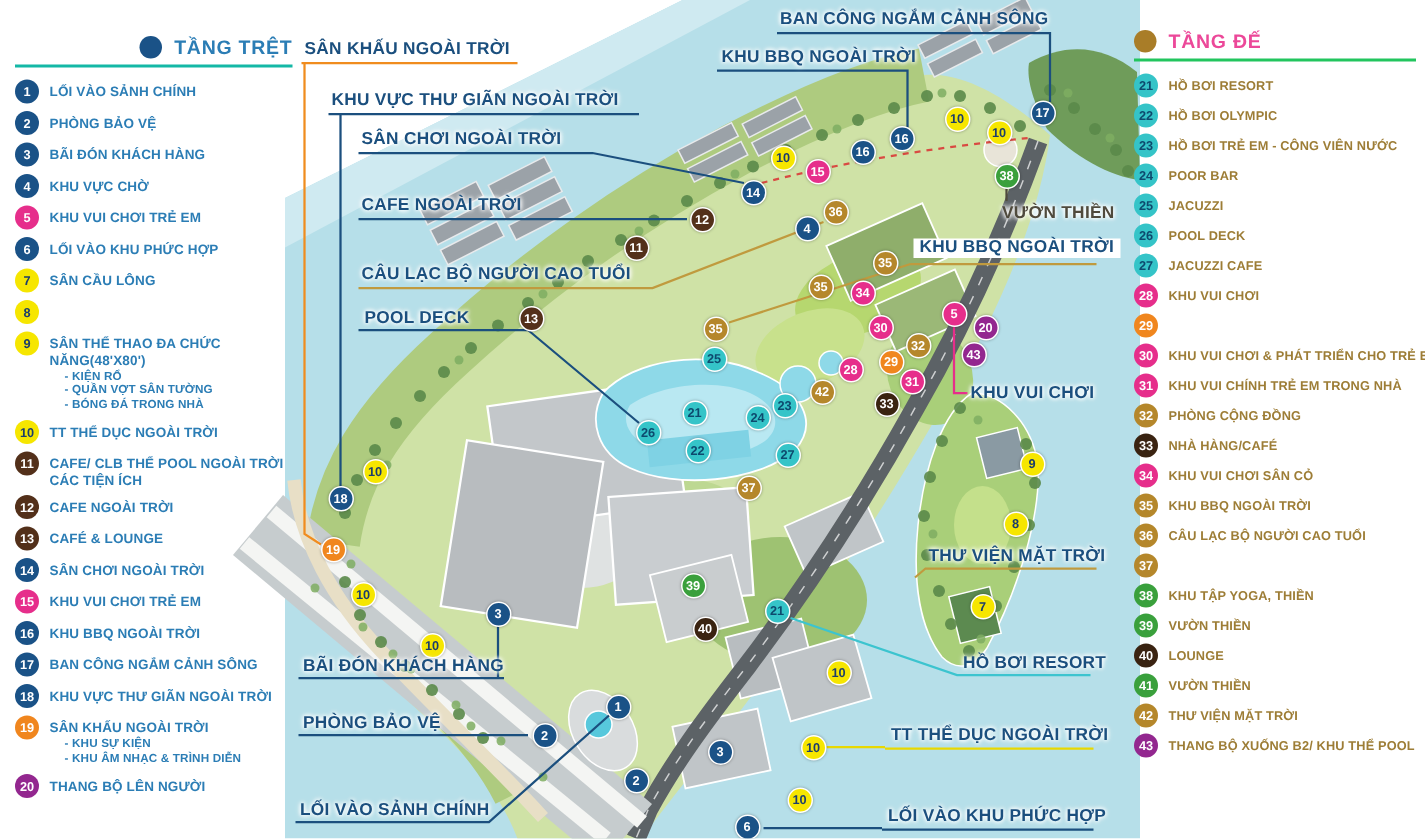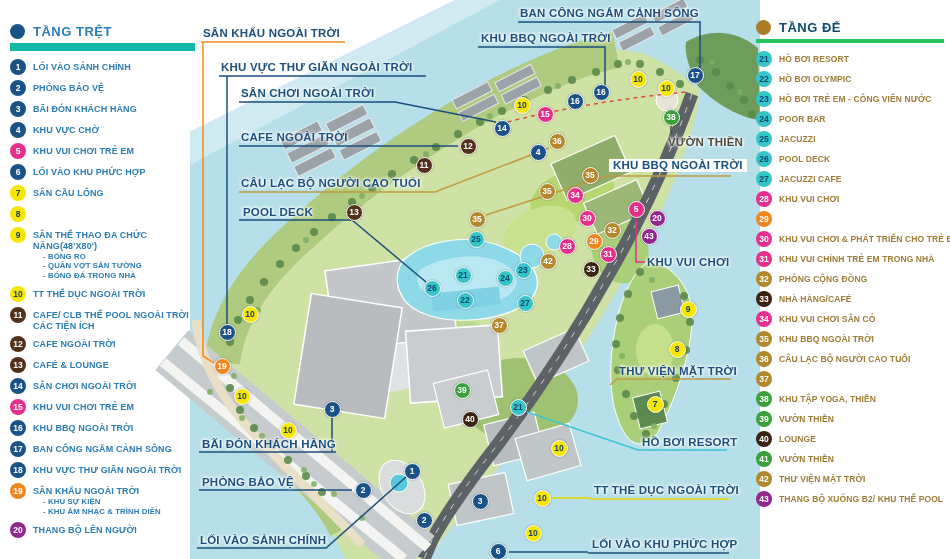--- a/index.html
+++ b/index.html
@@ -6,22 +6,22 @@
   body{width:950px;height:559px;position:relative;overflow:hidden;background:#ffffff;
        font-family:"Liberation Sans", sans-serif;}
   #stage{position:absolute;inset:0;width:950px;height:559px;}
   #map-svg{position:absolute;left:0;top:0;}
   
   .legend{position:absolute;z-index:5;}
   #legend-left{left:10px;top:24px;width:185px;}
   #legend-right{left:756px;top:20px;width:188px;}
   .lheader{display:flex;align-items:center;gap:8px;font-size:13px;font-weight:bold;
            letter-spacing:.5px;padding-bottom:4px;margin-bottom:7px;}
-  #legend-left .lheader{color:#2b7db5;border-bottom:8px solid #14b8a6;}
-  #legend-right .lheader{color:#0c4a6e;border-bottom:4px solid #22c55e;}
+  #legend-left .lheader{color:#2b7db5;border-bottom:2px solid #14b8a6;justify-content:flex-end;}
+  #legend-right .lheader{color:#ec4899;border-bottom:2px solid #22c55e;}
   .hdot{width:15px;height:15px;border-radius:50%;flex:0 0 15px;}
   .lrow{display:flex;align-items:flex-start;gap:7px;margin-bottom:4px;}
   #legend-right .lrow{margin-bottom:3px;}
   .lnum{width:16px;height:16px;border-radius:50%;flex:0 0 16px;color:#fff;font-size:8.5px;
         font-weight:bold;display:flex;align-items:center;justify-content:center;margin-top:1px;}
   .ltxt{font-size:9px;font-weight:bold;line-height:1.2;padding-top:4px;letter-spacing:.1px;}
   #legend-left .ltxt{color:#2b7db5;}
   #legend-right .ltxt{color:#9d7d36;font-size:8.5px;white-space:nowrap;}
   .lsub{font-size:7.8px;font-weight:bold;margin-left:10px;line-height:1.25;white-space:nowrap;}
   
@@ -330,21 +330,21 @@
         </div>
         <div class="lrow">
           <span class="lnum" style="background: rgb(246, 230, 0); color: rgb(28, 62, 107);">7</span>
           <div class="ltxt">SÂN CẦU LÔNG</div>
         </div>
         <div class="lrow">
           <span class="lnum" style="background: rgb(246, 230, 0); color: rgb(28, 62, 107);">8</span>
         </div>
         <div class="lrow">
           <span class="lnum" style="background: rgb(246, 230, 0); color: rgb(28, 62, 107);">9</span>
-          <div class="ltxt">SÂN THỂ THAO ĐA CHỨC NĂNG(48'X80')<div class="lsub">- BÓNG RỔ</div><div class="lsub">- QUẦN VỢT SÂN TƯỜNG</div><div class="lsub">- BÓNG ĐÁ TRONG NHÀ</div></div>
+          <div class="ltxt">SÂN THỂ THAO ĐA CHỨC NĂNG(48'X80')<div class="lsub">- KIỆN RỔ</div><div class="lsub">- QUẦN VỢT SÂN TƯỜNG</div><div class="lsub">- BÓNG ĐÁ TRONG NHÀ</div></div>
         </div>
         <div class="lrow">
           <span class="lnum" style="background: rgb(246, 230, 0); color: rgb(28, 62, 107);">10</span>
           <div class="ltxt">TT THỂ DỤC NGOÀI TRỜI</div>
         </div>
         <div class="lrow">
           <span class="lnum" style="background: rgb(83, 48, 26);">11</span>
           <div class="ltxt">CAFE/ CLB THỂ POOL NGOÀI TRỜI CÁC TIỆN ÍCH</div>
         </div>
         <div class="lrow">

